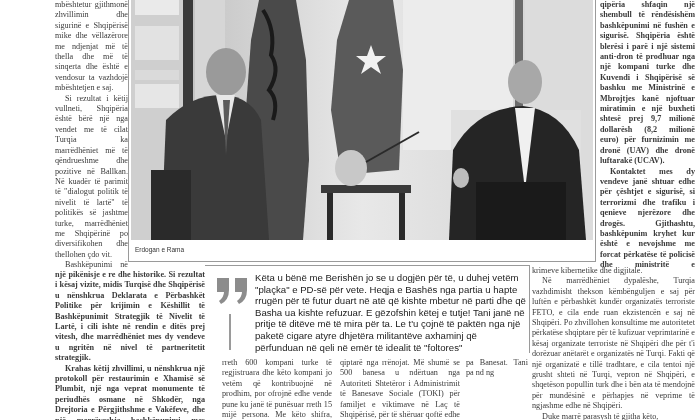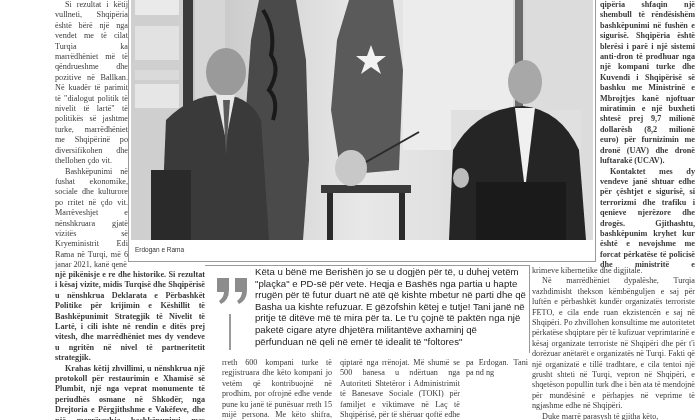--- a/index.html
+++ b/index.html
@@ -20,26 +20,27 @@
 
   
   #photo-frame { position: absolute; left: 128px; top: 0; width: 468px; height: 262px; border: 1px solid #9a9a9a; border-top: none; background: #fff; }
   #photo { position: absolute; left: 2px; top: 0; width: 462px; height: 240px; overflow: hidden; background: #d8d8d8; }
   #caption { position: absolute; left: 6px; top: 246px; font-family: "Liberation Sans", "DejaVu Sans", sans-serif; font-size: 6.5px; color: #333; }
 
   
   #pullquote { position: absolute; left: 205px; top: 265px; width: 325px; height: 88px; border-top: 1px solid #9a9a9a; border-right: 1px solid #9a9a9a; }
   #quote-mark { position: absolute; left: 10px; top: 10px; width: 36px; height: 30px; }
   #quote-rule { position: absolute; left: 24px; top: 48px; width: 2px; height: 36px; background: #9a9a9a; }
-  #quote-text { position: absolute; left: 50px; top: 0; width: 272px; font-family: "Liberation Sans", "DejaVu Sans", sans-serif; font-size: 9.6px; line-height: 11.6px; color: #222; }
+  #quote-text { position: absolute; left: 50px; top: 6px; width: 272px; font-family: "Liberation Sans", "DejaVu Sans", sans-serif; font-size: 9.6px; line-height: 11.6px; color: #222; }
 </style>
 </head>
 <body>
 
 <div id="col-left" class="col">
+    <p class="noindent">mbështetur gjithmonë zhvillimin dhe sigurinë e Shqipërisë mike dhe vëllazërore me ndjenjat më të thella dhe më të sinqerta dhe është e vendosur ta vazhdojë mbështetjen e saj.</p>
     <p>Si rezultat i këtij vullneti, Shqipëria është bërë një nga vendet me të cilat Turqia ka marrëdhëniet më të qëndrueshme dhe pozitive në Ballkan. Në kuadër të parimit të "dialogut politik të nivelit të lartë" të politikës së jashtme turke, marrëdhëniet me Shqipërinë po diversifikohen dhe thellohen çdo vit.</p>
     <p>Bashkëpunimi në fushat ekonomike, sociale dhe kulturore po rritet në çdo vit. Marrëveshjet e nënshkruara gjatë vizitës së Kryeministrit Edi Rama në Turqi, më 6 janar 2021, kanë qenë</p>
   </div>
 <div id="col-left-wide" class="col">
     <p class="noindent">një pikënisje e re dhe historike. Si rezultat i kësaj vizite, midis Turqisë dhe Shqipërisë u nënshkrua Deklarata e Përbashkët Politike për krijimin e Këshillit të Bashkëpunimit Strategjik të Nivelit të Lartë, i cili ishte në rendin e ditës prej vitesh, dhe marrëdhëniet mes dy vendeve u ngritën në nivel të partneritetit strategjik.</p>
     <p>Krahas këtij zhvillimi, u nënshkrua një protokoll për restaurimin e Xhamisë së Plumbit, një nga veprat monumente të periudhës osmane në Shkodër, nga Drejtoria e Përgjithshme e Vakëfeve, dhe një marrëveshje bashkëpunimi mes ministrave të Arsimit të dy vendeve. Marrëveshja në fushën e arsimit ofron mundësinë e mësimit të gjuhës turke në Shqipëri si lëndë me zgjedhje dhe të gjuhës shqipe në Turqi, si dhe përfshin programe të</p>
   </div>
 
 <div id="photo-frame">
   <div id="photo">
@@ -113,14 +114,14 @@
   <div id="quote-text">Këta u bënë me Berishën jo se u dogjën për të, u duhej vetëm "plaçka" e PD-së për vete. Heqja e Bashës nga partia u hapte rrugën për të futur duart në atë që kishte mbetur në parti dhe që Basha ua kishte refuzuar. E gëzofshin këtej e tutje! Tani janë në pritje të ditëve më të mira për ta. Le t'u çojnë të paktën nga një paketë cigare atyre dhjetëra militantëve axhaminj që përfunduan në qeli në emër të idealit të "foltores"</div>
 </div>
 
 <div id="col-mid-a" class="col">
     <p class="noindent">rreth 600 kompani turke të regjistruara dhe këto kompani jo vetëm që kontribuojnë në prodhim, por ofrojnë edhe vende pune ku janë të punësuar rreth 15 mijë persona. Me këto shifra, Turqia është një nga investitorët e huaj më të mëdhenj në Shqipëri.</p>
   </div>
 <div id="col-mid-b" class="col">
     <p class="noindent">qiptarë nga rrënojat. Më shumë se 500 banesa u ndërtuan nga Autoriteti Shtetëror i Administrimit të Banesave Sociale (TOKI) për familjet e viktimave në Laç të Shqipërisë, për të shëruar qoftë edhe në një masë të vogël plagët e tërmetit. Banesat e ndërtuara do të</p>
   </div>
 <div id="col-mid-c" class="col">
-    <p class="noindent">pa Erdogan. Tani pa nd ng</p>
+    <p class="noindent">pa Banesat. Tani pa nd ng</p>
   </div>
 
 </body></html>

